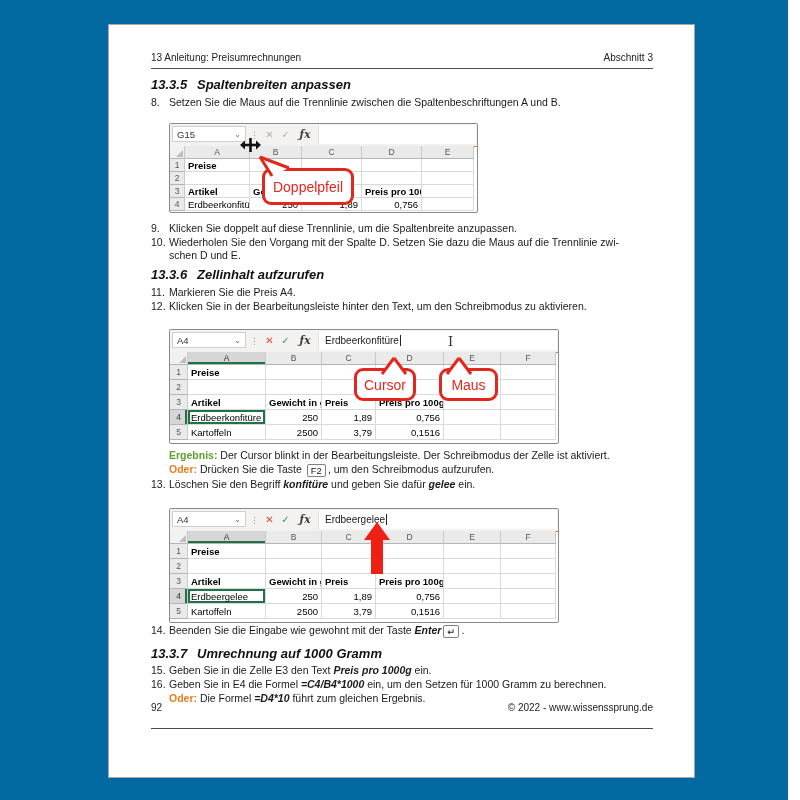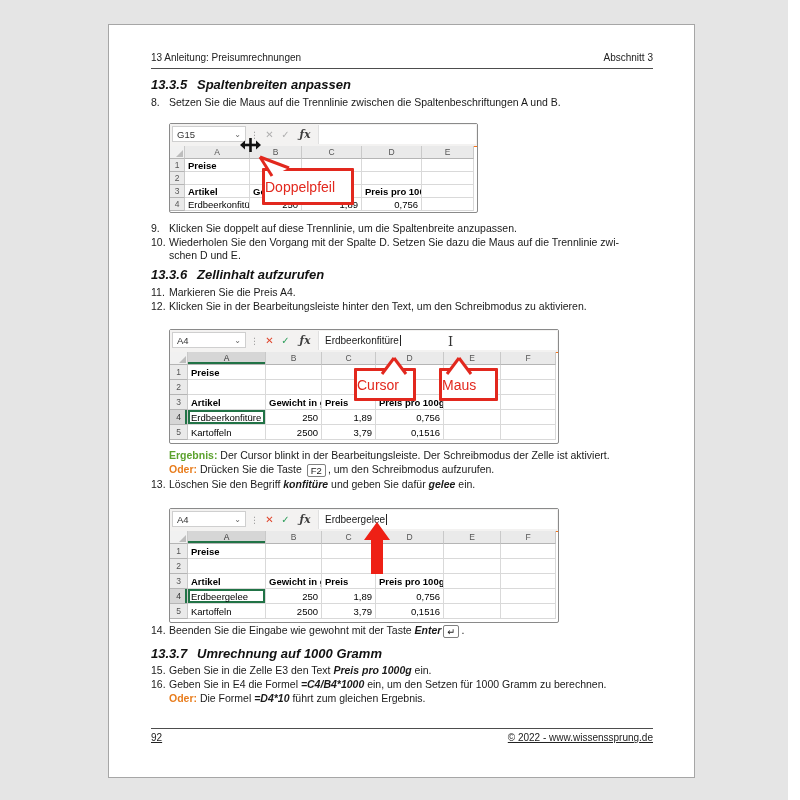--- a/index.html
+++ b/index.html
@@ -1,25 +1,25 @@
 <!DOCTYPE html>
 <html><head>
 <meta charset="utf-8">
 <style>
   html,body{margin:0;padding:0;background:#ffffff;}
-  .canvas{position:relative;width:788px;height:800px;background:#e5e5e5;overflow:hidden;
+  .canvas{position:relative;width:788px;height:800px;background:#0369a1;overflow:hidden;
           font-family:"Liberation Sans","DejaVu Sans",sans-serif;color:#1a1a1a;}
   .page{position:absolute;left:108px;top:24px;width:585px;height:752px;background:#fff;
         border:1px solid #a6a6a6;}
   
   .hdr{position:absolute;top:27px;font-size:10px;color:#222;white-space:nowrap;}
   .hdr.left{left:42px;}
   .hdr.right{right:41px;}
   .rule{position:absolute;left:42px;width:502px;height:0;border-top:1.5px solid #4d4d4d;}
-  .ftr{position:absolute;top:707px;font-size:10px;color:#222;white-space:nowrap;text-decoration:underline;}
+  .ftr{position:absolute;top:677px;font-size:10px;color:#222;white-space:nowrap;}
   .ftr.left{left:42px;}
   .ftr.right{right:41px;}
   
   .h2{position:absolute;left:42px;font-size:13px;font-weight:bold;font-style:italic;white-space:nowrap;color:#111;}
   .h2 .h2no{display:inline-block;width:46px;}
   .line{position:absolute;left:42px;font-size:10.5px;white-space:nowrap;color:#1a1a1a;}
   .line .no{display:inline-block;width:18px;}
   .cont{position:absolute;left:60px;font-size:10.5px;white-space:nowrap;color:#1a1a1a;}
   .bi{font-weight:bold;font-style:italic;}
   .lblg{font-weight:bold;}
@@ -50,22 +50,22 @@
   .tri{position:absolute;right:1px;bottom:1px;width:0;height:0;border-left:7px solid transparent;border-bottom:7px solid #bdbdbd;}
   .c{font-size:9.5px;line-height:13px;padding:0 3px;border-right:1px solid #d9d9d9;border-bottom:1px solid #d9d9d9;
      white-space:nowrap;overflow:hidden;color:#000;}
   .g2 .c{line-height:15px;}
   .b{font-weight:bold;}
   .numr{text-align:right;}
   .selc{background:#d6d6d6;box-shadow:inset 0 -2px 0 #217346;color:#333;}
   .selr{background:#d6d6d6;box-shadow:inset -2px 0 0 #217346;color:#333;}
   .selcell{box-shadow:inset 0 0 0 2px #217346;}
   
-  .callout{position:absolute;background:#fff;border:3px solid #e2281e;border-radius:1px;color:#e2281e;
-           font-size:14px;display:flex;align-items:center;justify-content:flex-start;z-index:6;white-space:nowrap;}
+  .callout{position:absolute;background:#fff;border:3px solid #e2281e;border-radius:9px;color:#e2281e;
+           font-size:14px;display:flex;align-items:center;justify-content:center;z-index:6;white-space:nowrap;}
   .tail{position:absolute;overflow:visible;}
   .ibeam{position:absolute;font-family:"DejaVu Serif",serif;font-size:13px;color:#333;z-index:4;}
   .redarrow{position:absolute;z-index:6;}
   .colresize{position:absolute;z-index:7;}
 </style>
 </head>
 <body>
 
 <div class="canvas">
  <div class="page">

